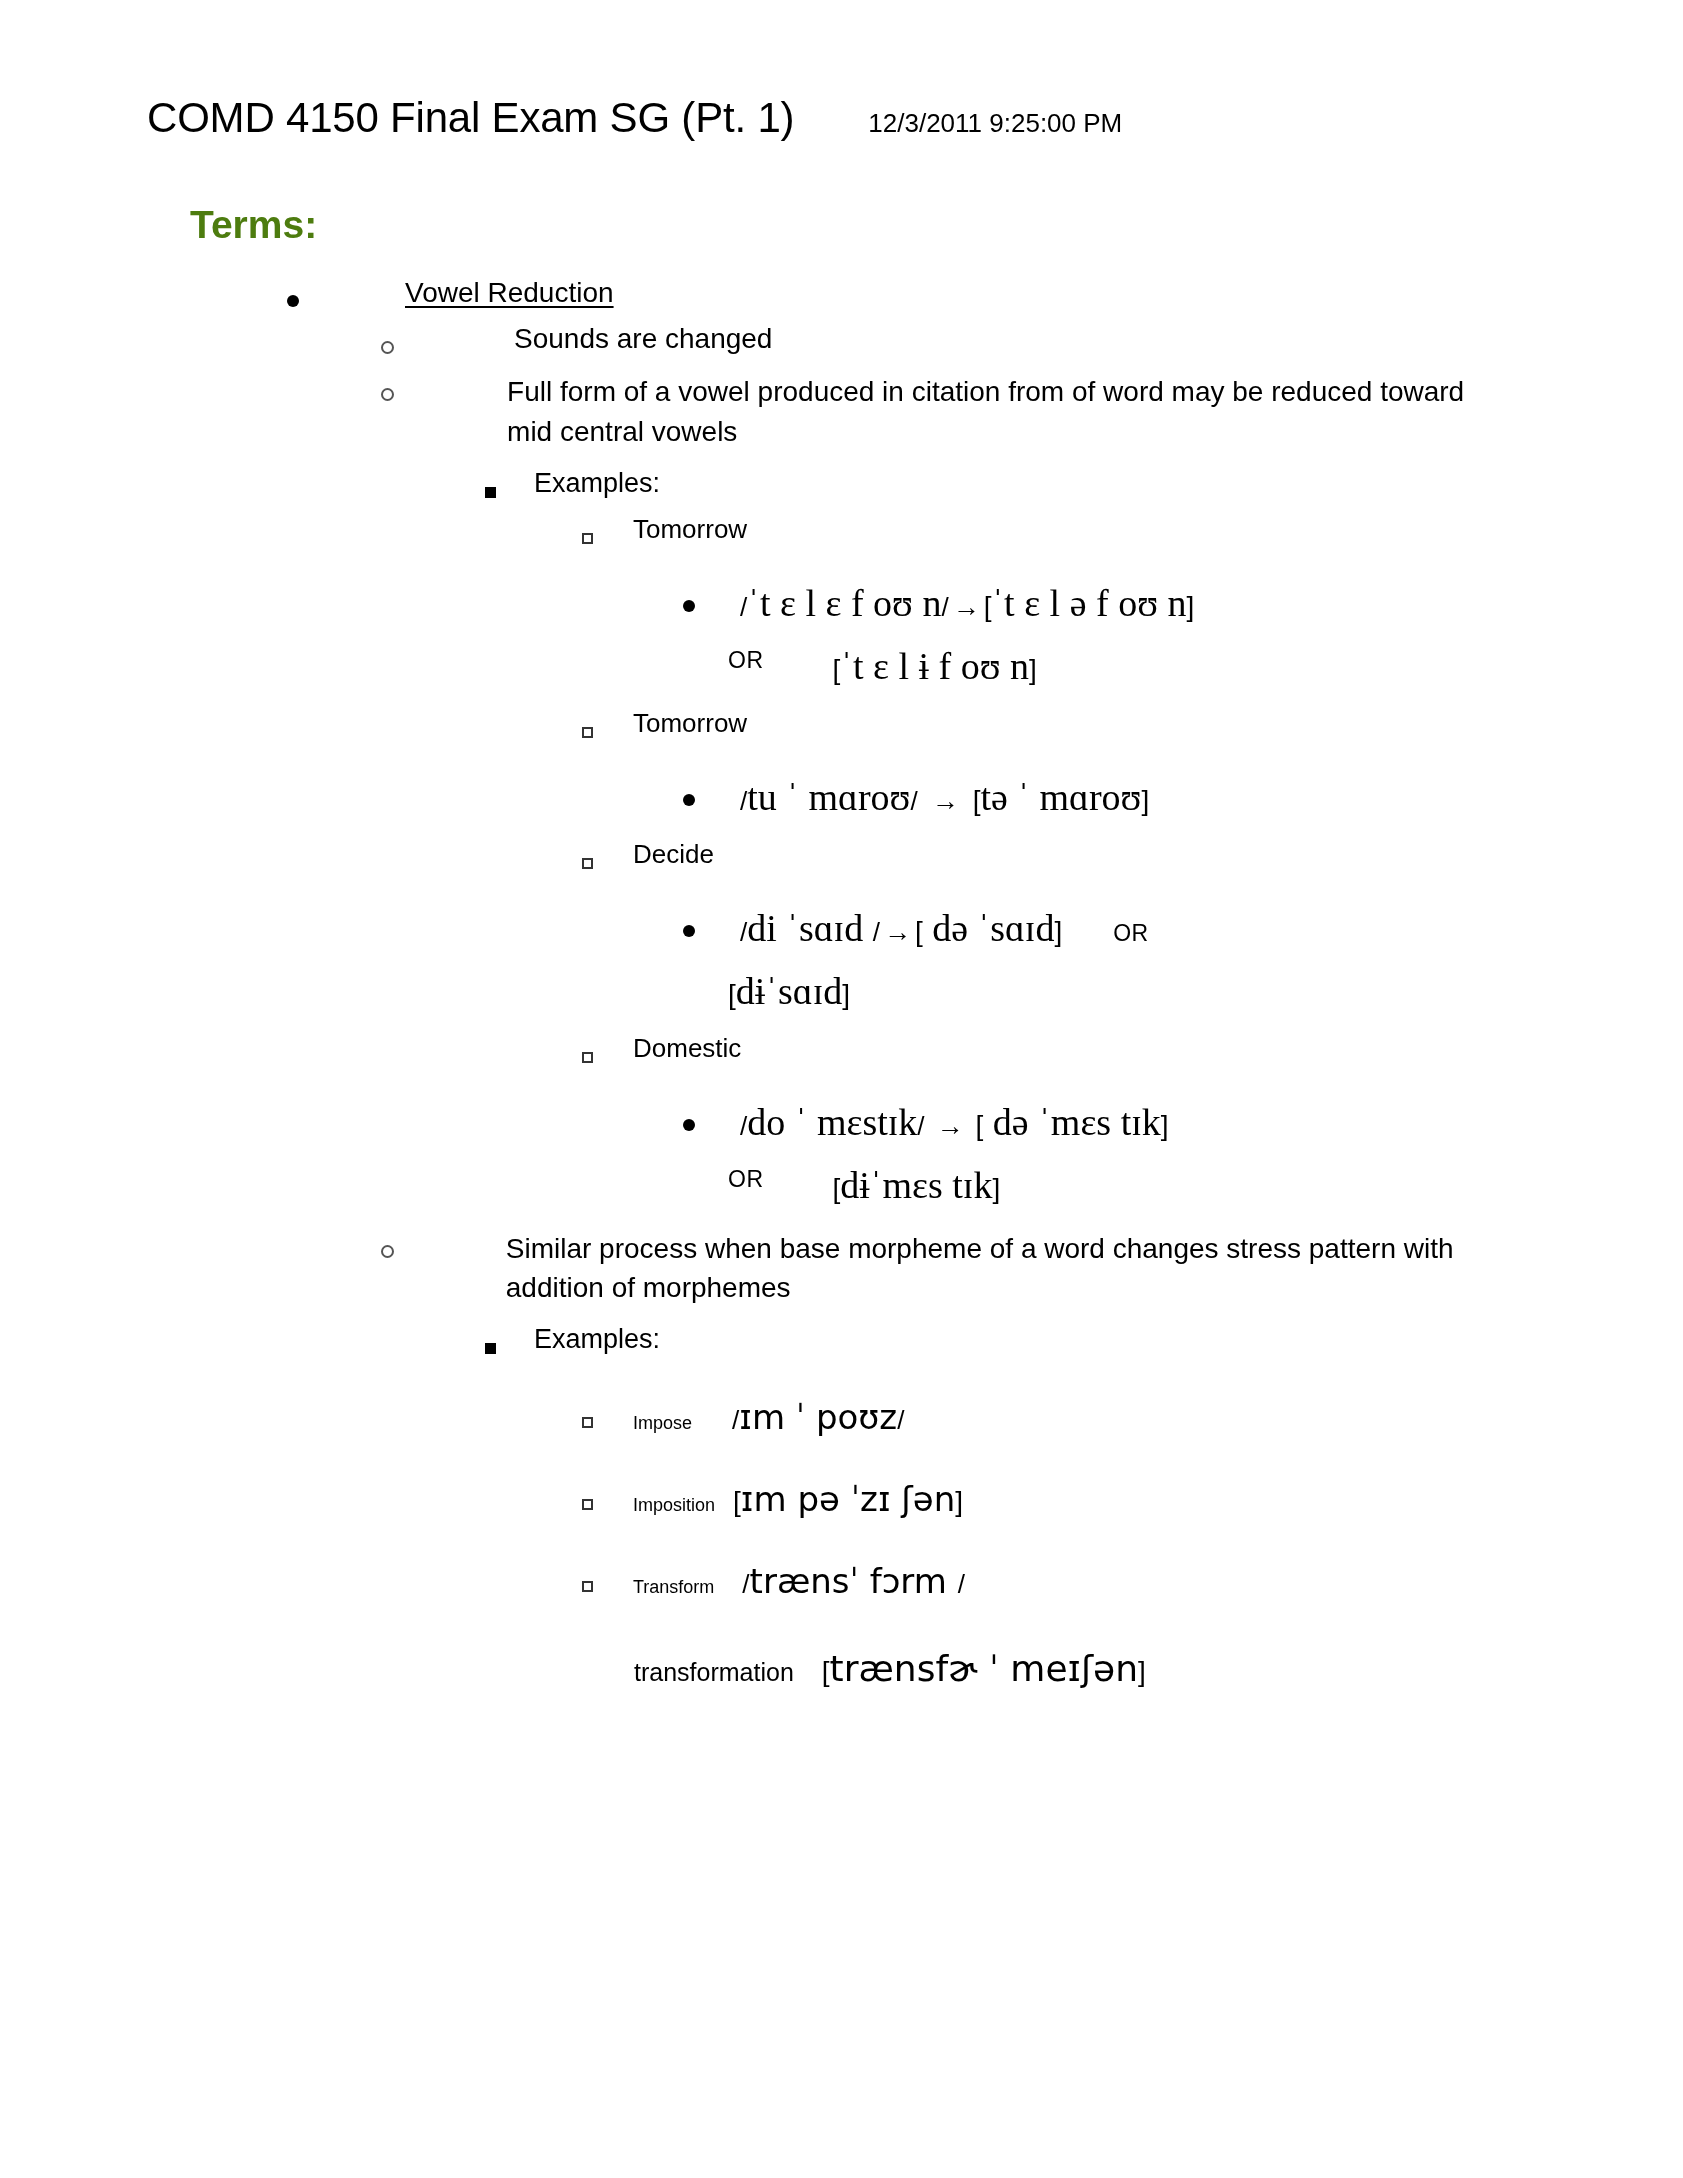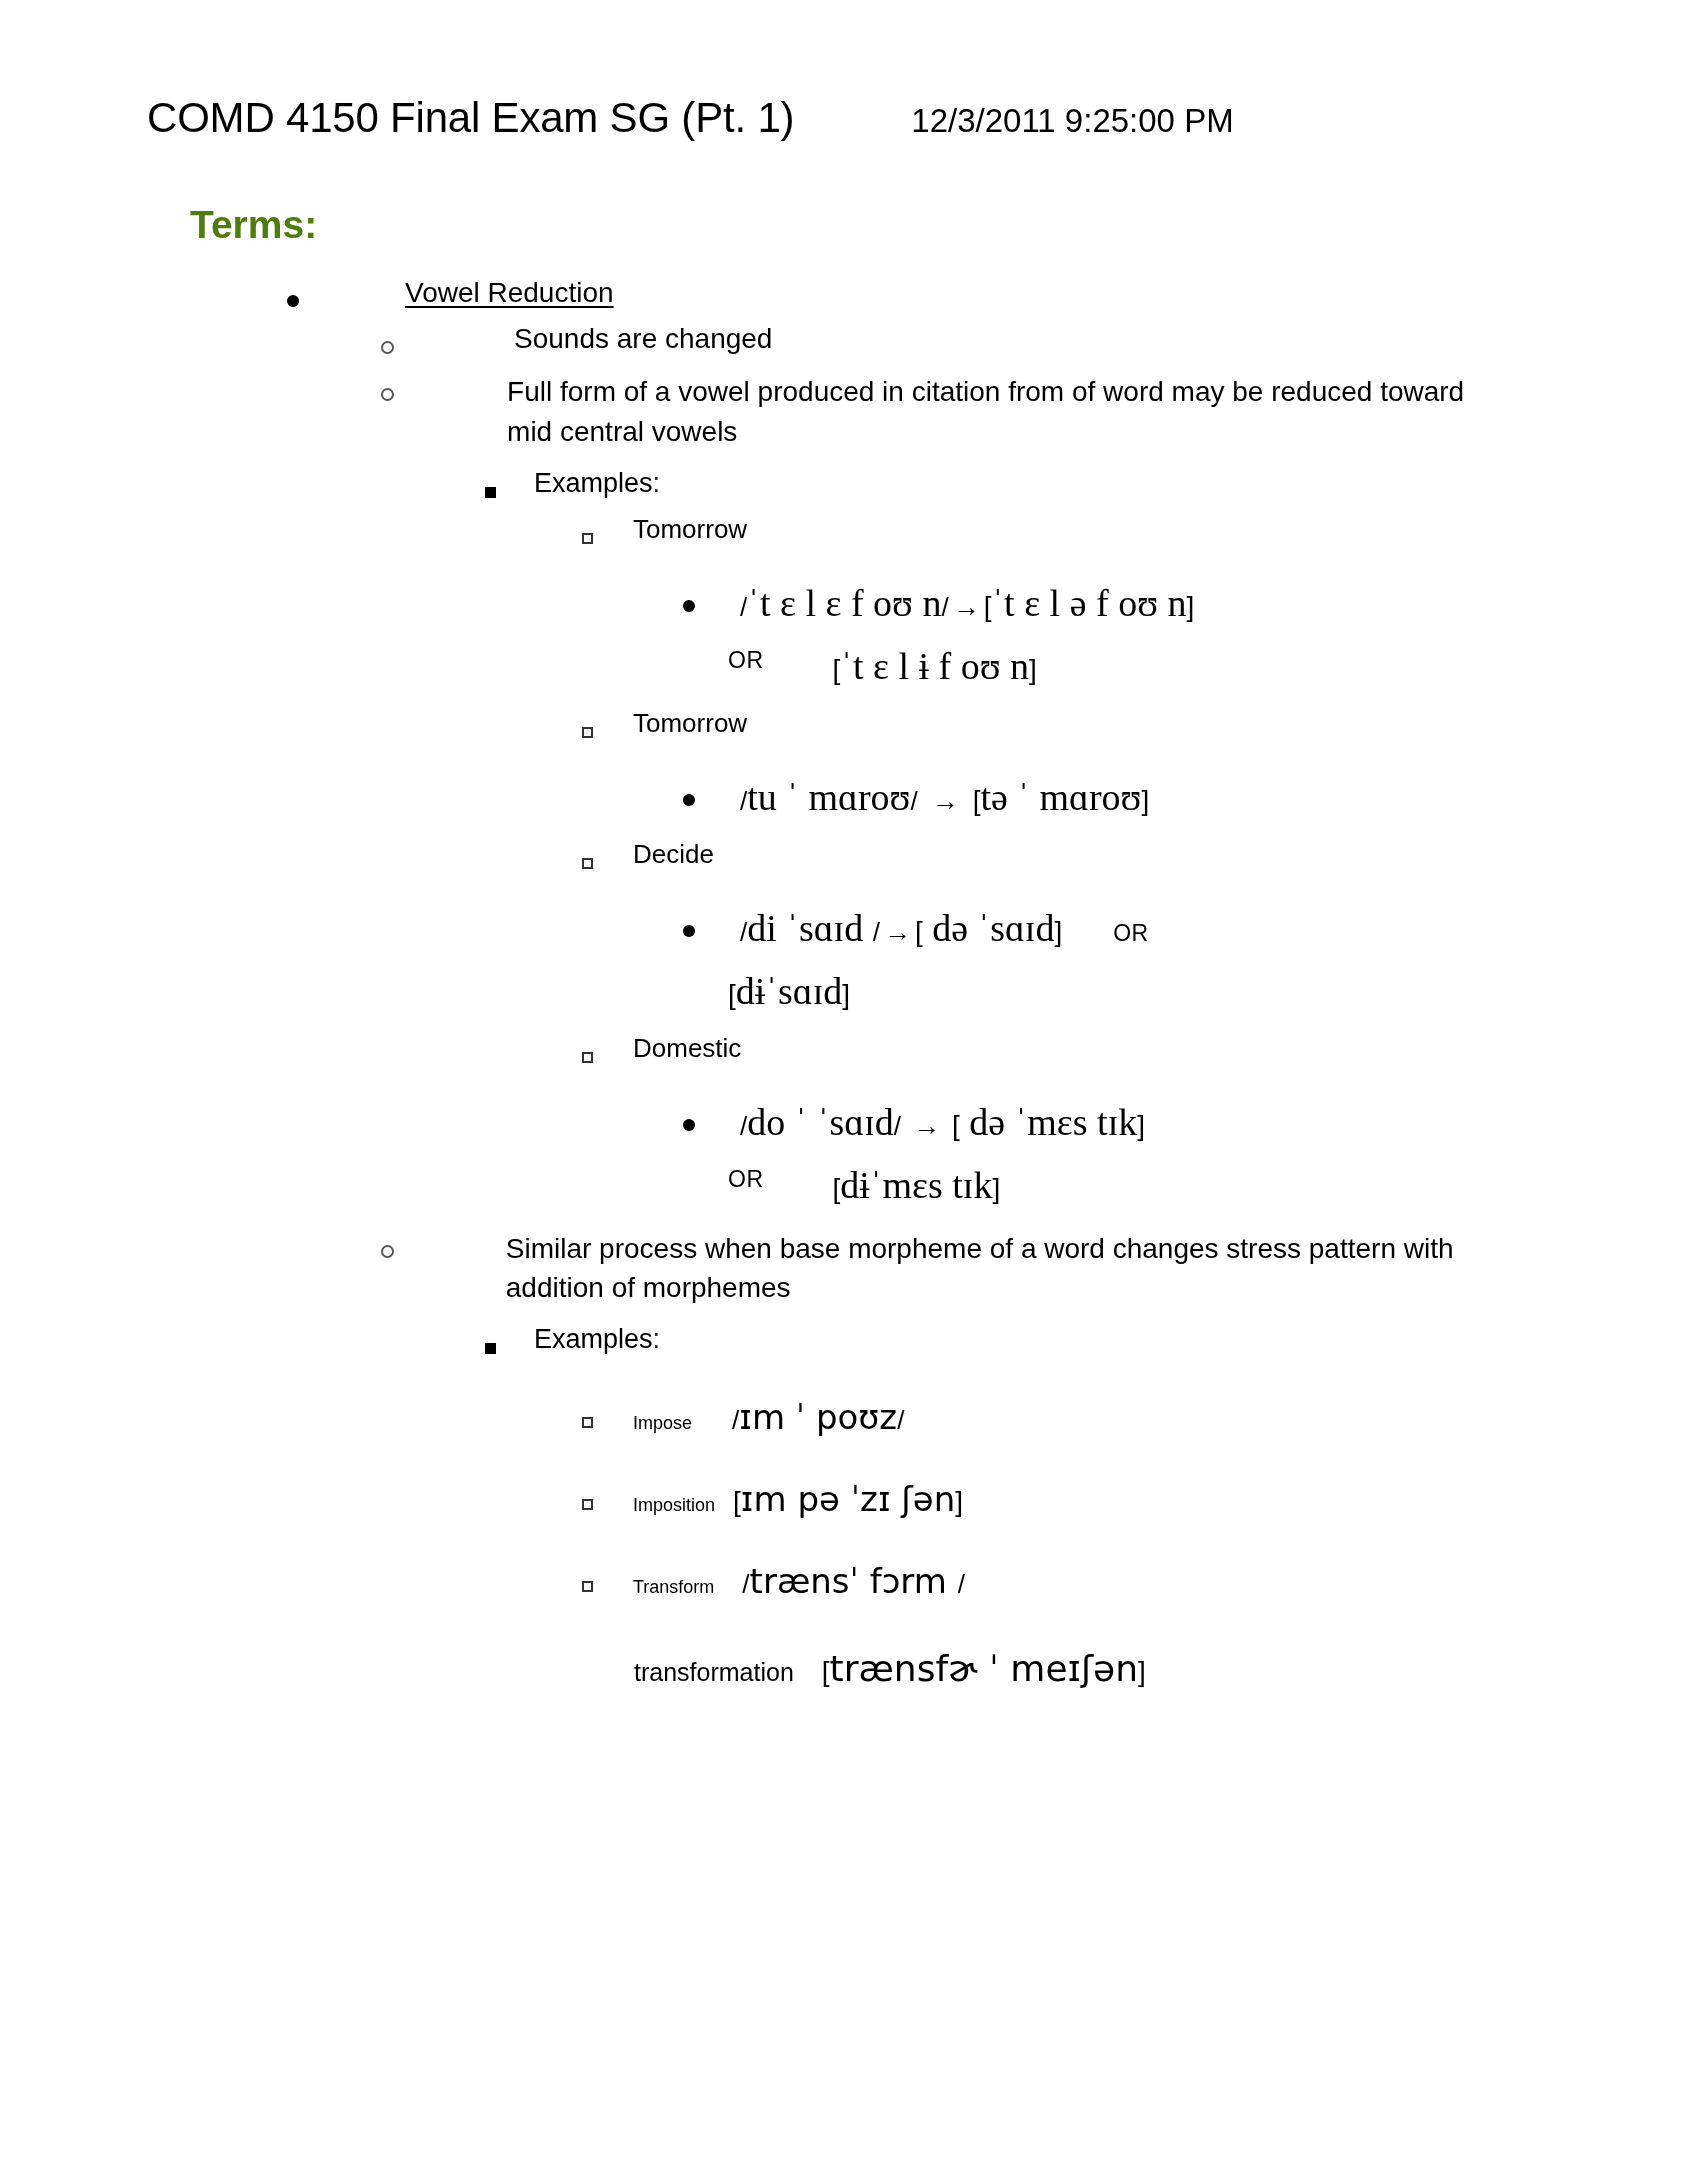--- a/index.html
+++ b/index.html
@@ -29,22 +29,22 @@
     align-items: baseline;
     padding: 94px 0 0 147px;
   }
   .doc-title {
     font-size: 42px;
     font-weight: normal;
     letter-spacing: -0.2px;
     white-space: nowrap;
   }
   .doc-date {
-    font-size: 33px;
-    margin-left: 117px;
+    font-size: 26px;
+    margin-left: 74px;
     white-space: nowrap;
   }
 
   
   .terms-heading {
     margin: 61px 0 0 190px;
     font-size: 39px;
     font-weight: bold;
     color: #4d7c0f;
   }
@@ -265,21 +265,21 @@
   <div class="row lvl4 mt-b">
     <span class="bullet b-hollow-square"></span>
     <span class="gap-4"></span>
     <span class="txt t-26">Domestic</span>
   </div>
   <div class="row lvl5 mt-d">
     <span class="bullet b-disc"></span>
     <span class="gap-5"></span>
     <span class="txt inline-base">
       <span class="slash">/</span>
-      <span class="ipa">do ˈ ˈsɑɪd</span>
+      <span class="ipa">do ˈ mɛstɪk</span>
       <span class="slash">/</span>
       <span class="arrow" style="padding:0 12px">→</span>
       <span class="brk">[</span>
       <span class="ipa"> də ˈmɛs tɪk</span>
       <span class="brk">]</span>
     </span>
   </div>
   <div class="row mt-b" style="margin-left:728px">
     <span class="or-label">OR</span>
     <span style="width:69px"></span>

